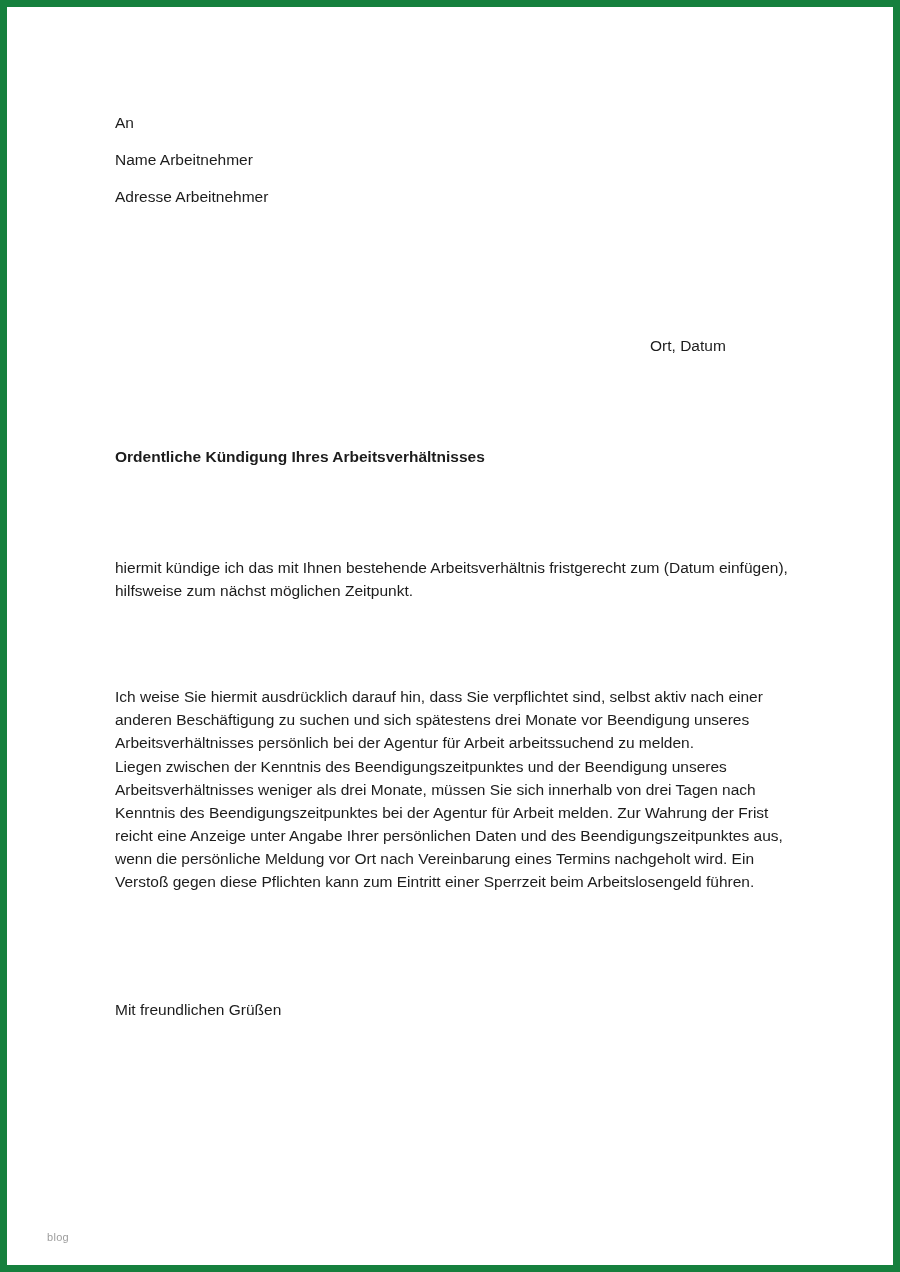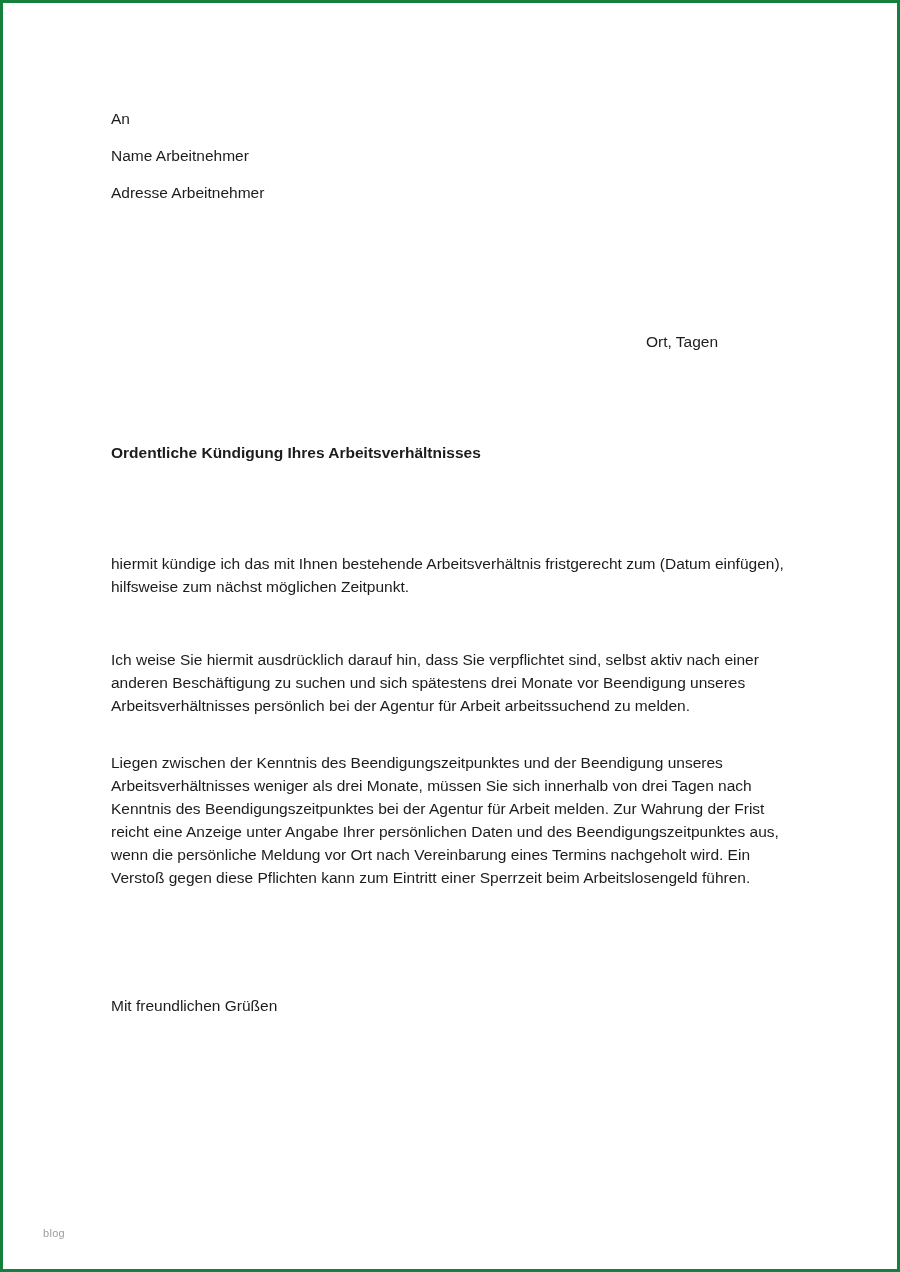--- a/index.html
+++ b/index.html
@@ -5,21 +5,21 @@
     html, body {
       margin: 0;
       padding: 0;
       background: #ffffff;
     }
     .page {
       position: relative;
       width: 900px;
       height: 1272px;
       background: #ffffff;
-      border: 3px solid #15803d;
+      border: 7px solid #15803d;
       box-sizing: border-box;
       font-family: "Liberation Sans", "DejaVu Sans", sans-serif;
       color: #1c1c1c;
       font-size: 15.5px;
       line-height: 23px;
       overflow: hidden;
     }
     .abs { position: absolute; }
     .recipient p { margin: 0 0 14px 0; }
     .subject { font-weight: bold; }
@@ -38,28 +38,28 @@
 <body>
 
 <div class="page">
 
   <div class="abs recipient" style="left:108px; top:104px;">
     <p>An</p>
     <p>Name Arbeitnehmer</p>
     <p>Adresse Arbeitnehmer</p>
   </div>
 
-  <div class="abs" style="left:643px; top:327px;">Ort, Tagen</div>
+  <div class="abs" style="left:643px; top:327px;">Ort, Datum</div>
 
   <div class="abs subject" style="left:108px; top:438px;">Ordentliche Kündigung Ihres Arbeitsverhältnisses</div>
 
 
   <p class="abs body-par" style="left:108px; top:549px;">hiermit kündige ich das mit Ihnen bestehende Arbeitsverhältnis fristgerecht zum (Datum einfügen), hilfsweise zum nächst möglichen Zeitpunkt.</p>
 
-  <p class="abs body-par" style="left:108px; top:645px;">Ich weise Sie hiermit ausdrücklich darauf hin, dass Sie verpflichtet sind, selbst aktiv nach einer anderen Beschäftigung zu suchen und sich spätestens drei Monate vor Beendigung unseres Arbeitsverhältnisses persönlich bei der Agentur für Arbeit arbeitssuchend zu melden.</p>
+  <p class="abs body-par" style="left:108px; top:678px;">Ich weise Sie hiermit ausdrücklich darauf hin, dass Sie verpflichtet sind, selbst aktiv nach einer anderen Beschäftigung zu suchen und sich spätestens drei Monate vor Beendigung unseres Arbeitsverhältnisses persönlich bei der Agentur für Arbeit arbeitssuchend zu melden.</p>
 
   <p class="abs body-par" style="left:108px; top:748px;">Liegen zwischen der Kenntnis des Beendigungszeitpunktes und der Beendigung unseres Arbeitsverhältnisses weniger als drei Monate, müssen Sie sich innerhalb von drei Tagen nach Kenntnis des Beendigungszeitpunktes bei der Agentur für Arbeit melden. Zur Wahrung der Frist reicht eine Anzeige unter Angabe Ihrer persönlichen Daten und des Beendigungszeitpunktes aus, wenn die persönliche Meldung vor Ort nach Vereinbarung eines Termins nachgeholt wird. Ein Verstoß gegen diese Pflichten kann zum Eintritt einer Sperrzeit beim Arbeitslosengeld führen.</p>
 
   <div class="abs closing-block" style="left:108px; top:991px;">Mit freundlichen Grüßen</div>
 
 
   <div class="abs watermark" style="left:40px; top:1219px;">blog</div>
 
 </div>
 

